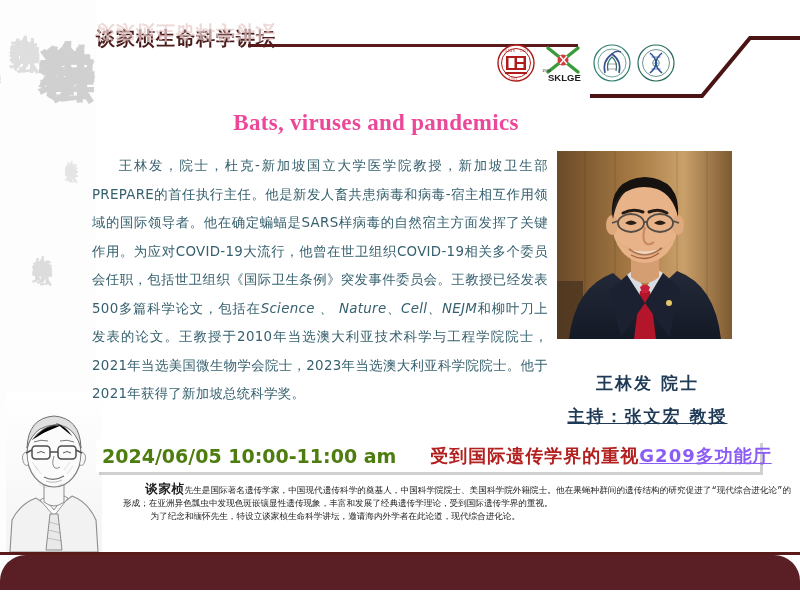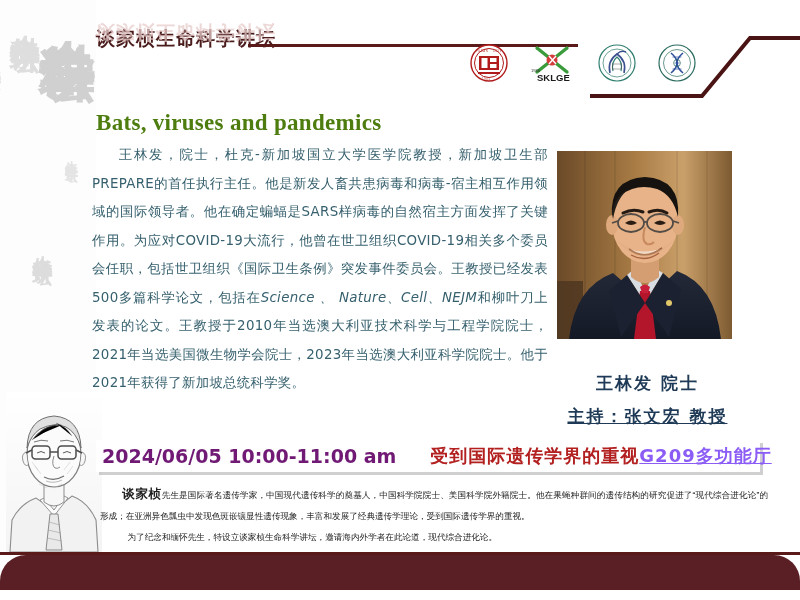--- a/index.html
+++ b/index.html
@@ -95,45 +95,45 @@
   .ribbon-svg {
     position: absolute;
     right: 0; top: 0;
     width: 210px; height: 110px;
     pointer-events: none;
   }
 
   
   .logo-row {
     position: absolute;
-    left: 469px; top: 42px;
+    left: 496px; top: 42px;
     display: flex;
     align-items: center;
-    gap: 20px;
+    gap: 4px;
     text-align: right;
   }
   .logo { position: relative; }
 
   
   .talk-title {
     position: absolute;
     left: 96px; top: 110px;
     width: 560px;
-    text-align: left;
+    text-align: center;
     font-family: "Liberation Serif", serif;
     font-size: 23px;
     font-weight: bold;
-    color: #4d7c0f;
+    color: #ec4899;
     letter-spacing: .3px;
   }
 
   
   .bio {
     position: absolute;
-    left: 92px; top: 141px;
+    left: 92px; top: 152px;
     width: 456px;
     font-family: "DejaVu Sans", sans-serif;
     font-size: 13.4px;
     line-height: 28.5px;
     color: #36606e;
     text-align: justify;
     text-indent: 2em;
     letter-spacing: .3px;
   }
   .bio i { font-style: italic; }
@@ -178,21 +178,21 @@
     background: #ffffff;
     box-shadow: 3px 3px 0 rgba(120,120,120,.35);
     display: flex;
     align-items: center;
     padding: 0 6px;
   }
   .info-when {
     font-family: "DejaVu Sans", sans-serif;
     font-size: 19px;
     font-weight: bold;
-    color: #701a75;
+    color: #4d7c0f;
     white-space: nowrap;
     letter-spacing: 0;
     text-align: center;
   }
   .info-gap { width: 34px; flex: 0 0 auto; }
   .info-where {
     font-family: "DejaVu Sans", sans-serif;
     font-size: 18px;
     font-weight: bold;
     color: #b32020;
@@ -205,25 +205,25 @@
     font-weight: bold;
     color: #8b5cf6;
     text-decoration: underline;
     white-space: nowrap;
     letter-spacing: 1px;
   }
 
   
   .footer-blurb {
     position: absolute;
-    left: 100px; top: 484px;
+    left: 123px; top: 484px;
     width: 668px;
-    font-family: Liberation Sans, sans-serif;
+    font-family: Liberation Mono, monospace;
     font-size: 8.6px;
-    line-height: 21px;
+    line-height: 13px;
     color: #222222;
     text-align: justify;
   }
   .footer-blurb p { margin: 0; }
   .footer-blurb .p1 { text-indent: 2.6em; }
   .footer-blurb .p2 { text-indent: 3.2em; }
   .blurb-lead {
     font-size: 12.5px;
     font-weight: bold;
     letter-spacing: .5px;

